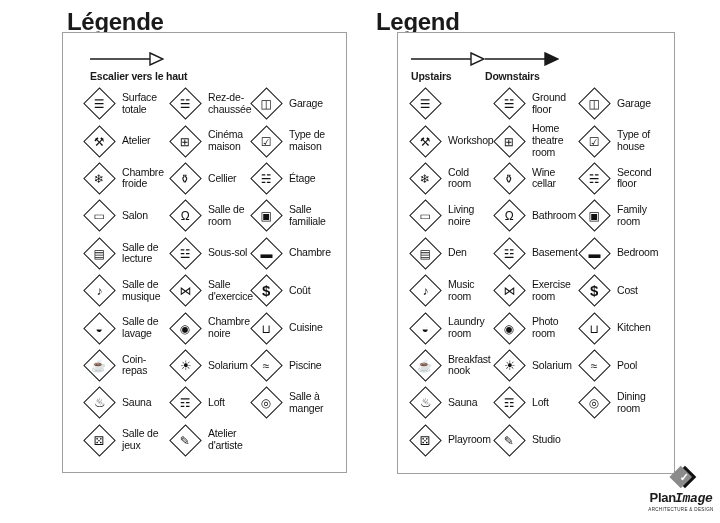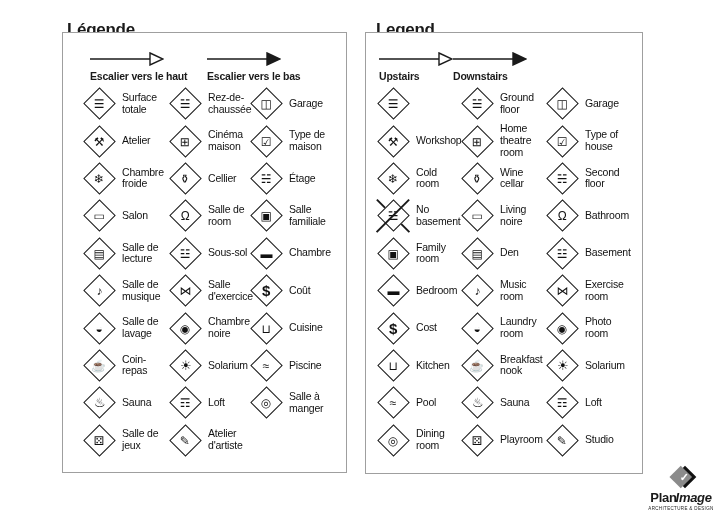--- a/index.html
+++ b/index.html
@@ -2,30 +2,30 @@
 <html><head>
 <meta charset="utf-8">
 <style>
   html,body{margin:0;padding:0}
   body{
     width:720px;height:523px;position:relative;overflow:hidden;
     background:#ffffff;color:#1a1a1a;
     font-family:"Liberation Sans", sans-serif;
   }
   .panel-title{
-    position:absolute;font-size:17px;font-weight:700;letter-spacing:-0.3px;top:20px;
+    position:absolute;font-size:24px;font-weight:700;letter-spacing:-0.3px;top:8px;
   }
   #fr-title{left:67px}
   #en-title{left:376px}
   .legend-box{
     position:absolute;top:32px;background:#fff;
     border:1.5px solid #9f9f9f;box-sizing:border-box;
   }
   #fr-box{left:62px;width:285px;height:441px}
-  #en-box{left:365px;width:278px;height:442px}
+  #en-box{left:397px;width:278px;height:442px}
   .arrow-group{position:absolute;top:19px;display:flex;flex-direction:column;gap:4px}
   #fr-box .g1{left:27px}
   #fr-box .g2{left:144px}
   #en-box .g1{left:13px}
   #en-box .g2{left:87px}
   .arrow-label{font-size:10.5px;font-weight:700;letter-spacing:-0.2px;white-space:nowrap}
   .grid{
     position:absolute;top:52px;display:grid;grid-auto-rows:37.4px;align-items:center;
   }
   #fr-box .grid{left:19px;grid-template-columns:86px 81px 100px}
@@ -63,45 +63,38 @@
     display:flex;align-items:center;justify-content:center;margin:3px 0 6px 8px;
     position:relative;
   }
   .logo-mark::before{
     content:"";position:absolute;left:-3px;top:3px;width:16px;height:16px;
     background:#8b8b8b;z-index:-1;
   }
   .logo-check{transform:rotate(-45deg);color:#fff;font-size:11px;font-weight:700;line-height:1}
   .logo-text{font-size:13px;line-height:1;letter-spacing:-0.3px;white-space:nowrap}
   .logo-plan{font-weight:700}
-  .logo-image{font-style:italic;font-weight:700;font-family:Liberation Sans, sans-serif;margin-left:-1px}
+  .logo-image{font-style:italic;font-weight:700;font-family:Liberation Mono, monospace;margin-left:-1px}
   .logo-tagline{font-size:4.5px;letter-spacing:0.35px;margin-top:1.5px;white-space:nowrap;color:#222}
   svg.arrow{display:block}
 </style>
 </head>
 <body>
 
 <div class="panel-title" id="fr-title" data-name="legend-title-fr">Légende</div>
 <div class="panel-title" id="en-title" data-name="legend-title-en">Legend</div>
 
 <div class="legend-box" id="fr-box" data-name="legend-panel-fr">
   <div class="arrow-group g1" data-name="stairs-up-legend-fr">
     <svg class="arrow" width="74" height="14" viewBox="0 0 74 14" data-name="stairs-up-arrow-icon">
       <line x1="0" y1="7" x2="61" y2="7" stroke="#1a1a1a" stroke-width="1.6"></line>
       <polygon points="60,1 73,7 60,13" fill="#ffffff" stroke="#1a1a1a" stroke-width="1.4"></polygon>
     </svg>
     <div class="arrow-label" data-name="stairs-up-label">Escalier vers le haut</div>
   </div>
-  <div class="arrow-group g2" data-name="stairs-down-legend-fr">
-    <svg class="arrow" width="74" height="14" viewBox="0 0 74 14" data-name="stairs-down-arrow-icon">
-      <line x1="0" y1="7" x2="61" y2="7" stroke="#1a1a1a" stroke-width="1.6"></line>
-      <polygon points="60,1 73,7 60,13" fill="#1a1a1a" stroke="#1a1a1a" stroke-width="1.4"></polygon>
-    </svg>
-    <div class="arrow-label" data-name="stairs-down-label">Escalier vers le bas</div>
-  </div>
   <div class="grid" data-name="legend-grid-fr">
       <div class="item" data-name="legend-item">
     <div class="icon" data-name="all-floors-icon">
       <div class="diamond">
             <span class="glyph">☰</span>
           </div>
     </div>
     <div class="label" data-name="legend-item-label">Surface totale</div>
   </div>
       <div class="item" data-name="legend-item">
@@ -412,28 +405,20 @@
   </div>
       <div class="item" data-name="legend-item">
     <div class="icon" data-name="middle-floor-icon">
       <div class="diamond">
             <span class="glyph">☵</span>
           </div>
     </div>
     <div class="label" data-name="legend-item-label">Second floor</div>
   </div>
       <div class="item" data-name="legend-item">
-    <div class="icon" data-name="no-basement-icon">
-      <div class="diamond">
-            <span class="glyph">☱</span>
-          </div>
-    </div>
-    <div class="label" data-name="legend-item-label">No basement</div>
-  </div>
-      <div class="item" data-name="legend-item">
     <div class="icon" data-name="sofa-icon">
       <div class="diamond">
             <span class="glyph">▭</span>
           </div>
     </div>
     <div class="label" data-name="legend-item-label">Living noire</div>
   </div>
       <div class="item" data-name="legend-item">
     <div class="icon" data-name="toilet-icon">
       <div class="diamond">

